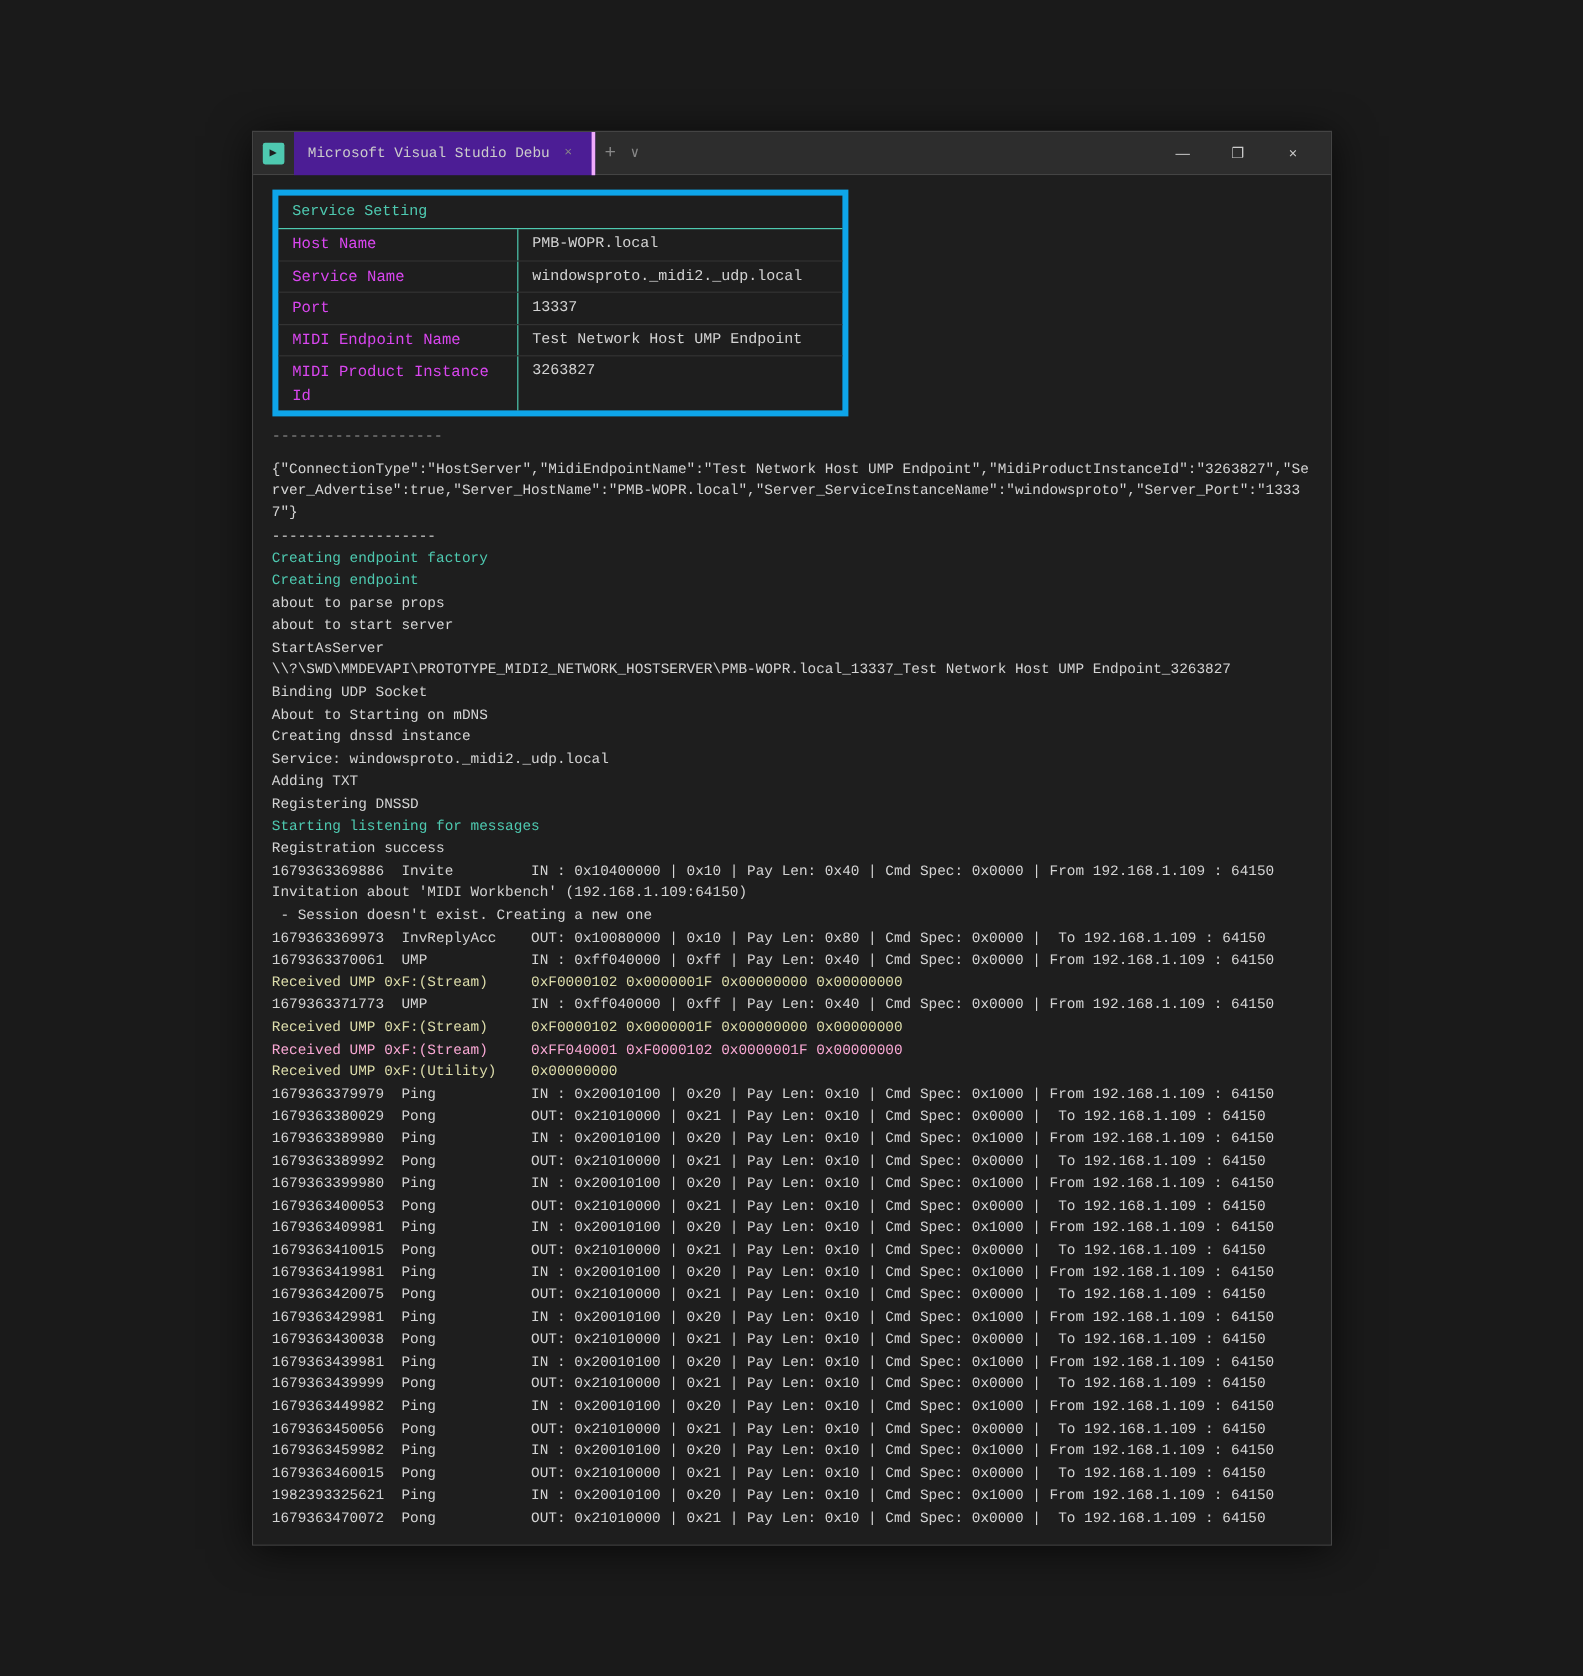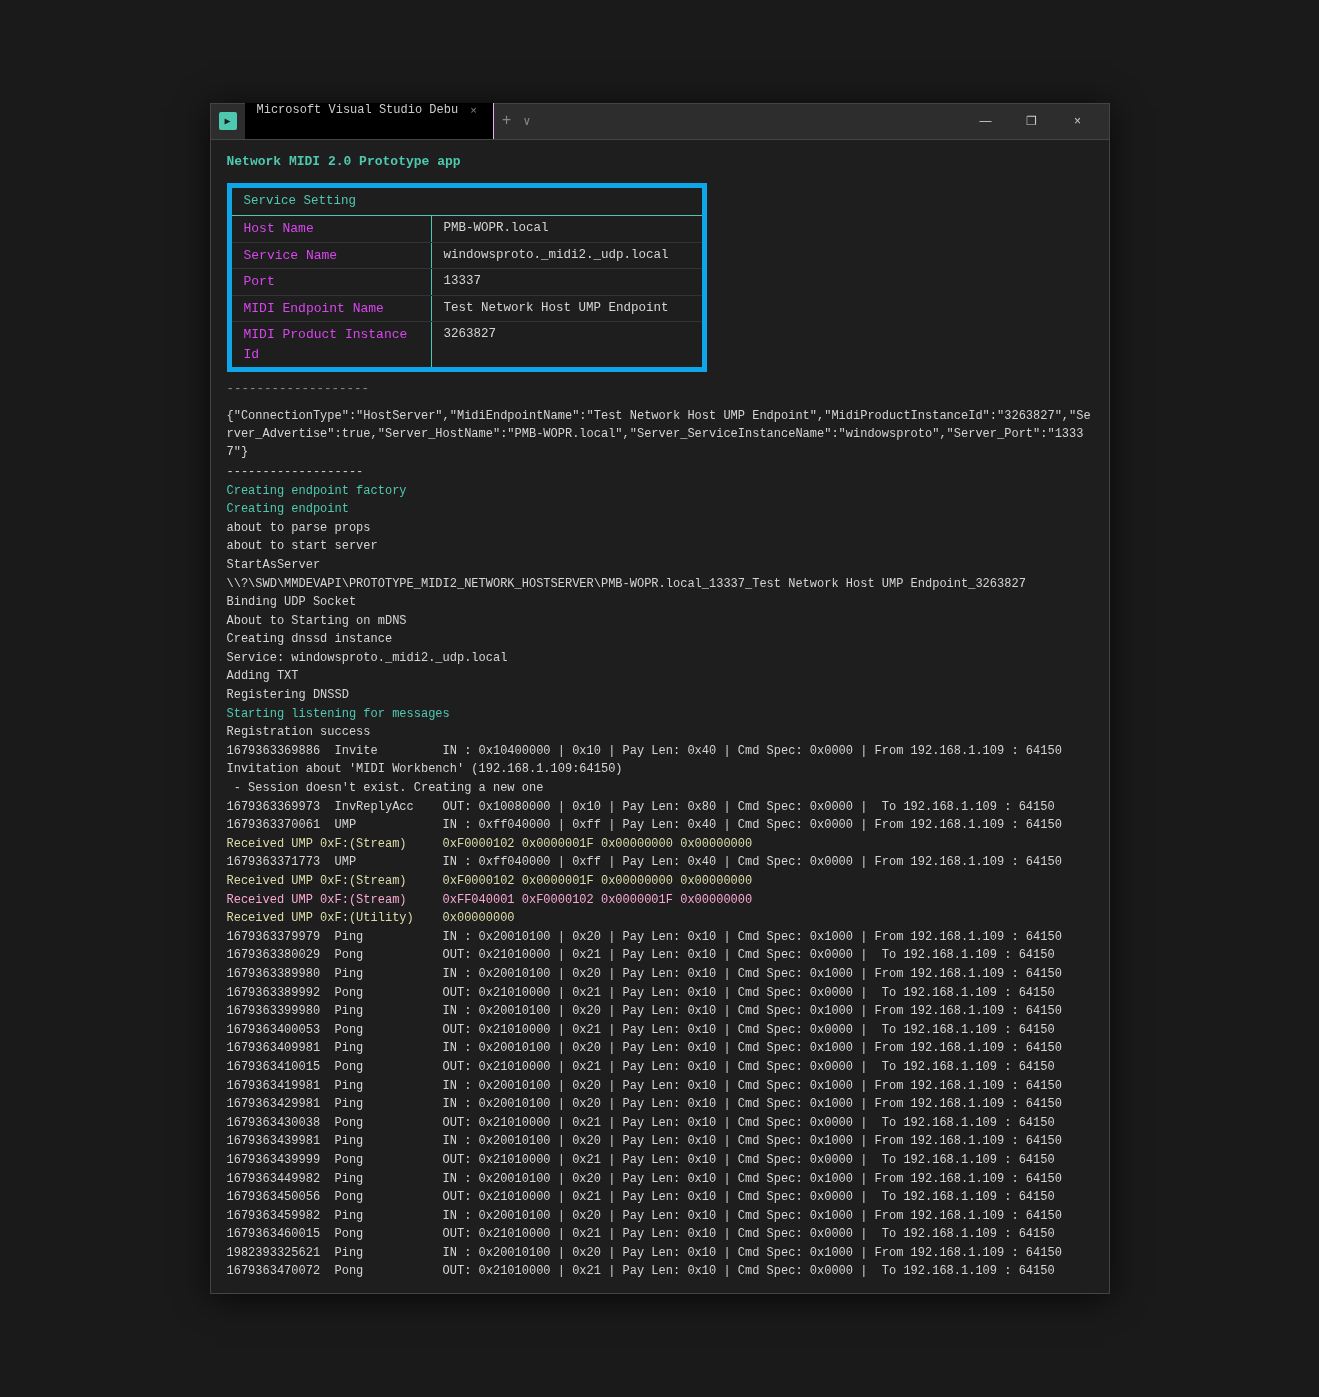--- a/index.html
+++ b/index.html
@@ -33,29 +33,29 @@
       border-radius: 2px;
       flex-shrink: 0;
       display: flex;
       align-items: center;
       justify-content: center;
       font-size: 10px;
       color: #1e1e1e;
       font-weight: bold;
     }
     .tab {
-      background: #000000;
+      background: #4c1d95;
       color: #ccc;
       font-size: 12px;
       padding: 0 12px;
       height: 36px;
       display: flex;
-      align-items: flex-start;
+      align-items: center;
       gap: 8px;
-      border-right: 1px solid #f0abfc;
+      border-right: 3px solid #f0abfc;
     }
     .tab-close {
       font-size: 11px;
       color: #888;
       cursor: pointer;
       padding: 2px 4px;
     }
     .tab-add {
       color: #888;
       font-size: 16px;
@@ -166,21 +166,20 @@
     <div class="titlebar-spacer"></div>
     <div class="window-controls">
       <button class="win-btn">—</button>
       <button class="win-btn">❐</button>
       <button class="win-btn close">×</button>
     </div>
   </div>
 
   <div class="content">
 
-    <div class="app-title">Network MIDI 2.0 Prototype app</div>
 
     <div class="settings-table">
       <div class="table-header">Service Setting</div>
       <div class="table-row">
         <div class="col-key">Host Name</div>
         <div class="col-val">PMB-WOPR.local</div>
       </div>
       <div class="table-row">
         <div class="col-key">Service Name</div>
         <div class="col-val">windowsproto._midi2._udp.local</div>
@@ -231,20 +230,21 @@
         <div class="log-line" style="color: rgb(220, 220, 170);">Received UMP 0xF:(Utility)    0x00000000</div>
         <div class="log-line" style="color: rgb(212, 212, 212);">1679363379979  Ping           IN : 0x20010100 | 0x20 | Pay Len: 0x10 | Cmd Spec: 0x1000 | From 192.168.1.109 : 64150</div>
         <div class="log-line" style="color: rgb(212, 212, 212);">1679363380029  Pong           OUT: 0x21010000 | 0x21 | Pay Len: 0x10 | Cmd Spec: 0x0000 |  To 192.168.1.109 : 64150</div>
         <div class="log-line" style="color: rgb(212, 212, 212);">1679363389980  Ping           IN : 0x20010100 | 0x20 | Pay Len: 0x10 | Cmd Spec: 0x1000 | From 192.168.1.109 : 64150</div>
         <div class="log-line" style="color: rgb(212, 212, 212);">1679363389992  Pong           OUT: 0x21010000 | 0x21 | Pay Len: 0x10 | Cmd Spec: 0x0000 |  To 192.168.1.109 : 64150</div>
         <div class="log-line" style="color: rgb(212, 212, 212);">1679363399980  Ping           IN : 0x20010100 | 0x20 | Pay Len: 0x10 | Cmd Spec: 0x1000 | From 192.168.1.109 : 64150</div>
         <div class="log-line" style="color: rgb(212, 212, 212);">1679363400053  Pong           OUT: 0x21010000 | 0x21 | Pay Len: 0x10 | Cmd Spec: 0x0000 |  To 192.168.1.109 : 64150</div>
         <div class="log-line" style="color: rgb(212, 212, 212);">1679363409981  Ping           IN : 0x20010100 | 0x20 | Pay Len: 0x10 | Cmd Spec: 0x1000 | From 192.168.1.109 : 64150</div>
         <div class="log-line" style="color: rgb(212, 212, 212);">1679363410015  Pong           OUT: 0x21010000 | 0x21 | Pay Len: 0x10 | Cmd Spec: 0x0000 |  To 192.168.1.109 : 64150</div>
         <div class="log-line" style="color: rgb(212, 212, 212);">1679363419981  Ping           IN : 0x20010100 | 0x20 | Pay Len: 0x10 | Cmd Spec: 0x1000 | From 192.168.1.109 : 64150</div>
+        <div class="log-line" style="color: rgb(212, 212, 212);">1679363420075  Pong           OUT: 0x21010000 | 0x21 | Pay Len: 0x10 | Cmd Spec: 0x0000 |  To 192.168.1.109 : 64150</div>
         <div class="log-line" style="color: rgb(212, 212, 212);">1679363429981  Ping           IN : 0x20010100 | 0x20 | Pay Len: 0x10 | Cmd Spec: 0x1000 | From 192.168.1.109 : 64150</div>
         <div class="log-line" style="color: rgb(212, 212, 212);">1679363430038  Pong           OUT: 0x21010000 | 0x21 | Pay Len: 0x10 | Cmd Spec: 0x0000 |  To 192.168.1.109 : 64150</div>
         <div class="log-line" style="color: rgb(212, 212, 212);">1679363439981  Ping           IN : 0x20010100 | 0x20 | Pay Len: 0x10 | Cmd Spec: 0x1000 | From 192.168.1.109 : 64150</div>
         <div class="log-line" style="color: rgb(212, 212, 212);">1679363439999  Pong           OUT: 0x21010000 | 0x21 | Pay Len: 0x10 | Cmd Spec: 0x0000 |  To 192.168.1.109 : 64150</div>
         <div class="log-line" style="color: rgb(212, 212, 212);">1679363449982  Ping           IN : 0x20010100 | 0x20 | Pay Len: 0x10 | Cmd Spec: 0x1000 | From 192.168.1.109 : 64150</div>
         <div class="log-line" style="color: rgb(212, 212, 212);">1679363450056  Pong           OUT: 0x21010000 | 0x21 | Pay Len: 0x10 | Cmd Spec: 0x0000 |  To 192.168.1.109 : 64150</div>
         <div class="log-line" style="color: rgb(212, 212, 212);">1679363459982  Ping           IN : 0x20010100 | 0x20 | Pay Len: 0x10 | Cmd Spec: 0x1000 | From 192.168.1.109 : 64150</div>
         <div class="log-line" style="color: rgb(212, 212, 212);">1679363460015  Pong           OUT: 0x21010000 | 0x21 | Pay Len: 0x10 | Cmd Spec: 0x0000 |  To 192.168.1.109 : 64150</div>
         <div class="log-line" style="color: rgb(212, 212, 212);">1982393325621  Ping           IN : 0x20010100 | 0x20 | Pay Len: 0x10 | Cmd Spec: 0x1000 | From 192.168.1.109 : 64150</div>
         <div class="log-line" style="color: rgb(212, 212, 212);">1679363470072  Pong           OUT: 0x21010000 | 0x21 | Pay Len: 0x10 | Cmd Spec: 0x0000 |  To 192.168.1.109 : 64150</div>

